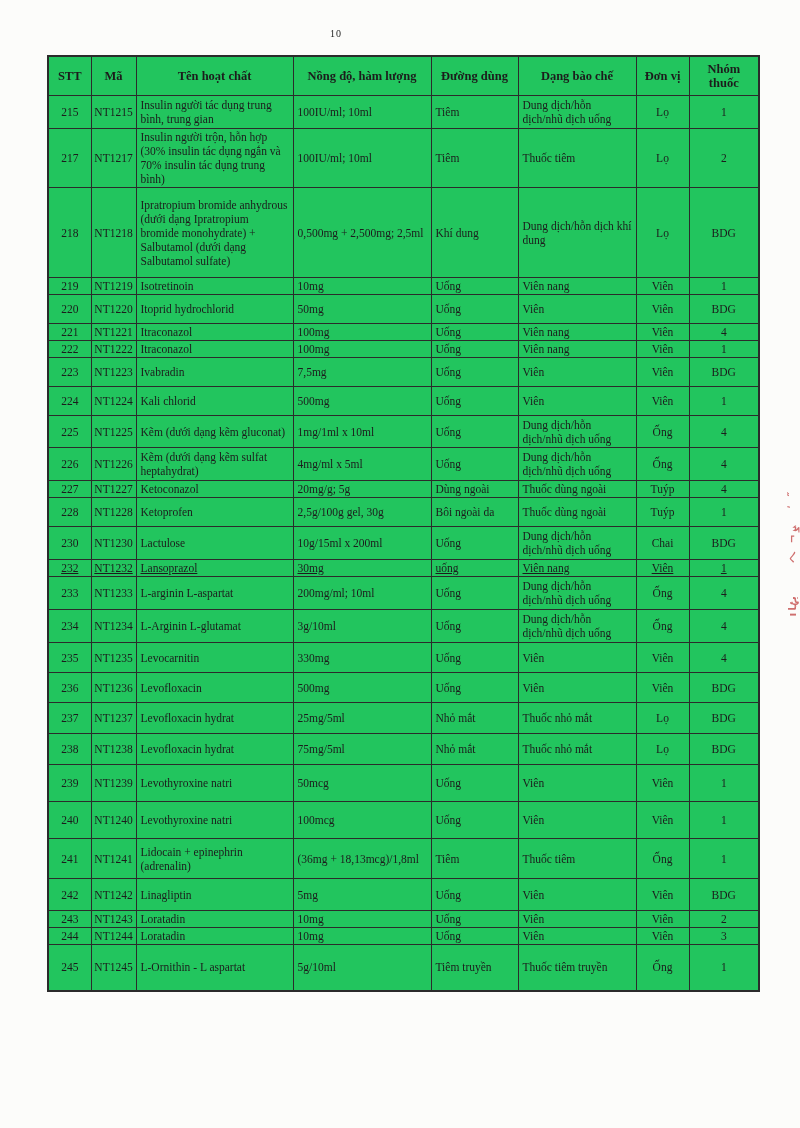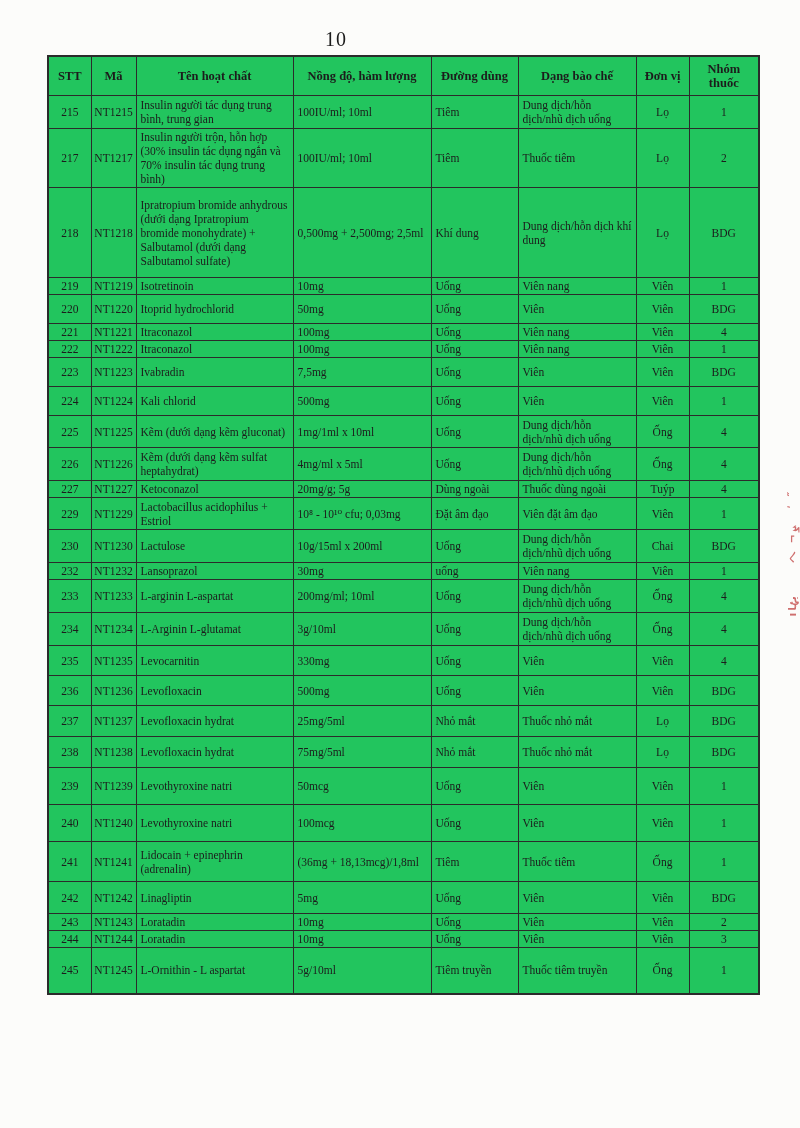--- a/index.html
+++ b/index.html
@@ -14,21 +14,21 @@
     font-family: "Liberation Serif", "DejaVu Serif", serif;
     color: #1c1c1c;
     overflow: hidden;
   }
   .page-number {
     position: absolute;
     top: 28px;
     left: 0;
     width: 672px;
     text-align: center;
-    font-size: 20px;
+    font-size: 10px;
     letter-spacing: 1px;
   }
   .doc-table {
     position: absolute;
     left: 47px;
     top: 55px;
     width: 711px;
     border-collapse: collapse;
     table-layout: fixed;
     background: #22c55e;
@@ -226,41 +226,41 @@
       <tr style="height: 17px;">
         <td class="col-stt">227</td>
         <td class="col-ma">NT1227</td>
         <td class="col-ten">Ketoconazol</td>
         <td class="col-nongdo">20mg/g; 5g</td>
         <td class="col-duong">Dùng ngoài</td>
         <td class="col-dang">Thuốc  dùng ngoài</td>
         <td class="col-donvi">Tuýp</td>
         <td class="col-nhom">4</td>
       </tr>
-      <tr style="height: 32px;">
-        <td class="col-stt">229</td>
-        <td class="col-ma">NT1229</td>
-        <td class="col-ten">Lactobacillus acidophilus + Estriol</td>
-        <td class="col-nongdo">10⁸ - 10¹⁰ cfu; 0,03mg</td>
-        <td class="col-duong">Đặt âm đạo</td>
-        <td class="col-dang">Viên đặt âm đạo</td>
-        <td class="col-donvi">Viên</td>
+      <tr style="height: 29px;">
+        <td class="col-stt">228</td>
+        <td class="col-ma">NT1228</td>
+        <td class="col-ten">Ketoprofen</td>
+        <td class="col-nongdo">2,5g/100g gel, 30g</td>
+        <td class="col-duong">Bôi ngoài da</td>
+        <td class="col-dang">Thuốc dùng ngoài</td>
+        <td class="col-donvi">Tuýp</td>
         <td class="col-nhom">1</td>
       </tr>
       <tr style="height: 33px;">
         <td class="col-stt">230</td>
         <td class="col-ma">NT1230</td>
         <td class="col-ten">Lactulose</td>
         <td class="col-nongdo">10g/15ml x 200ml</td>
         <td class="col-duong">Uống</td>
         <td class="col-dang">Dung dịch/hỗn dịch/nhũ dịch uống</td>
         <td class="col-donvi">Chai</td>
         <td class="col-nhom">BDG</td>
       </tr>
-      <tr style="height: 16px;">
+      <tr style="height: 16px; text-decoration: underline;">
         <td class="col-stt">232</td>
         <td class="col-ma">NT1232</td>
         <td class="col-ten">Lansoprazol</td>
         <td class="col-nongdo">30mg</td>
         <td class="col-duong">uống</td>
         <td class="col-dang">Viên nang</td>
         <td class="col-donvi">Viên</td>
         <td class="col-nhom">1</td>
       </tr>
       <tr style="height: 33px;">

